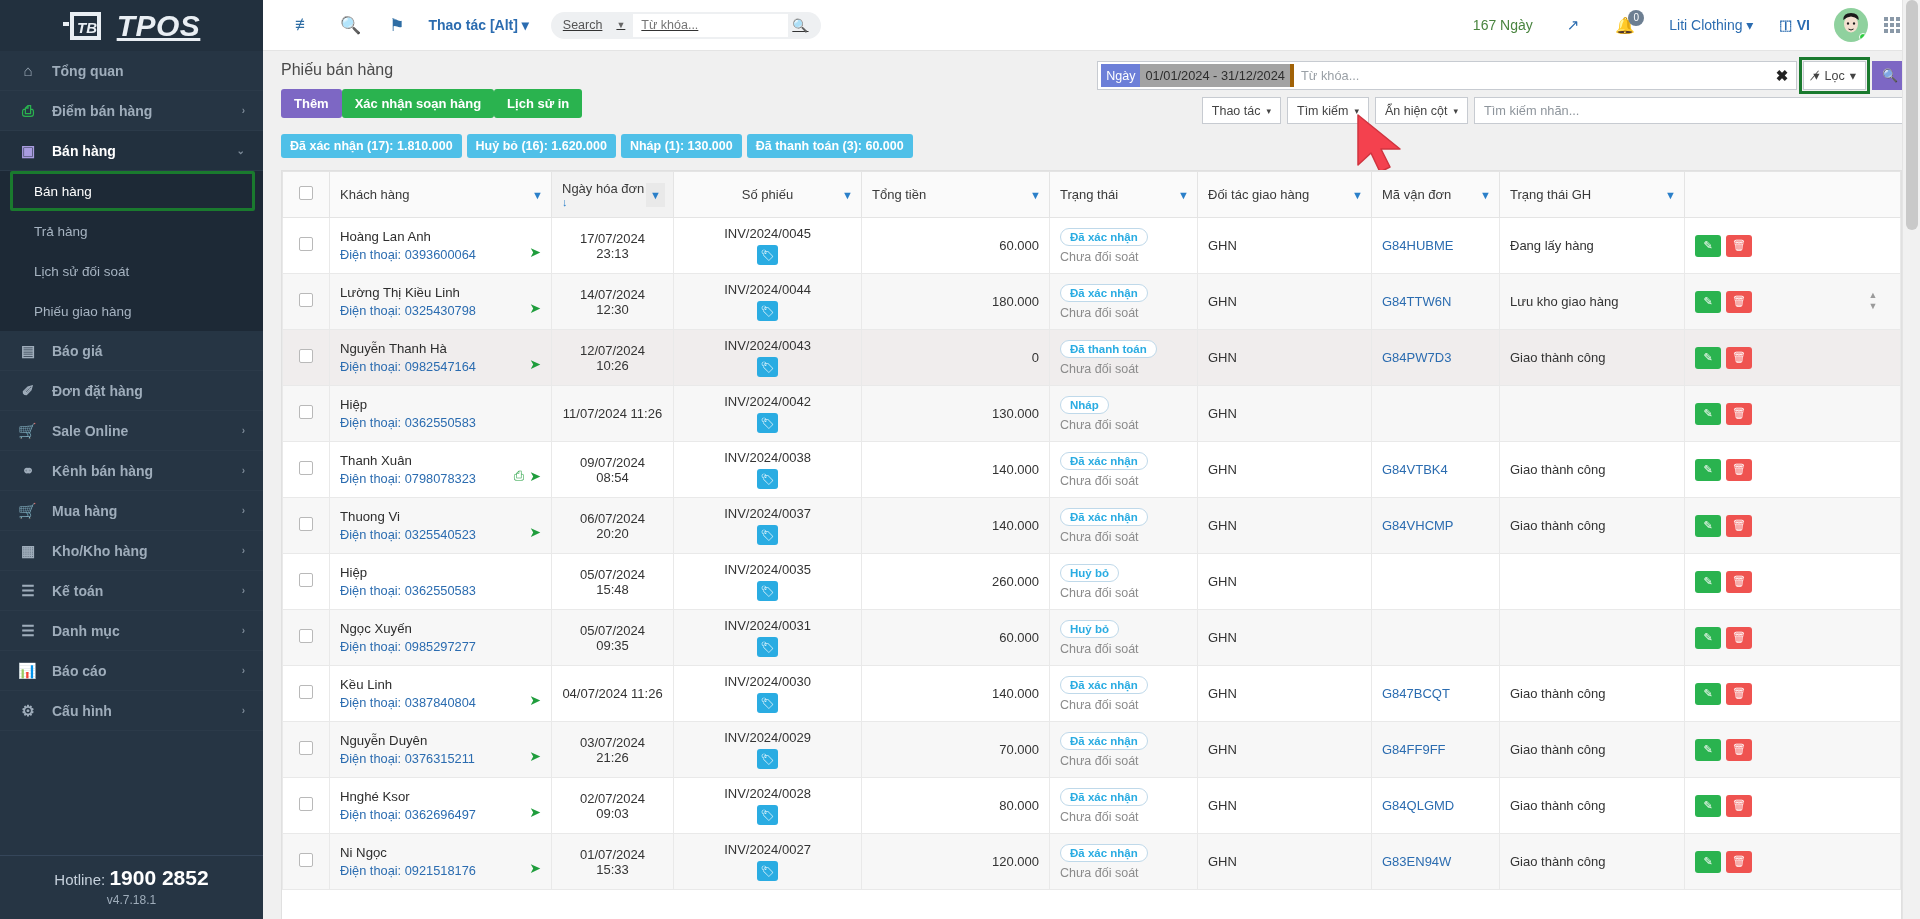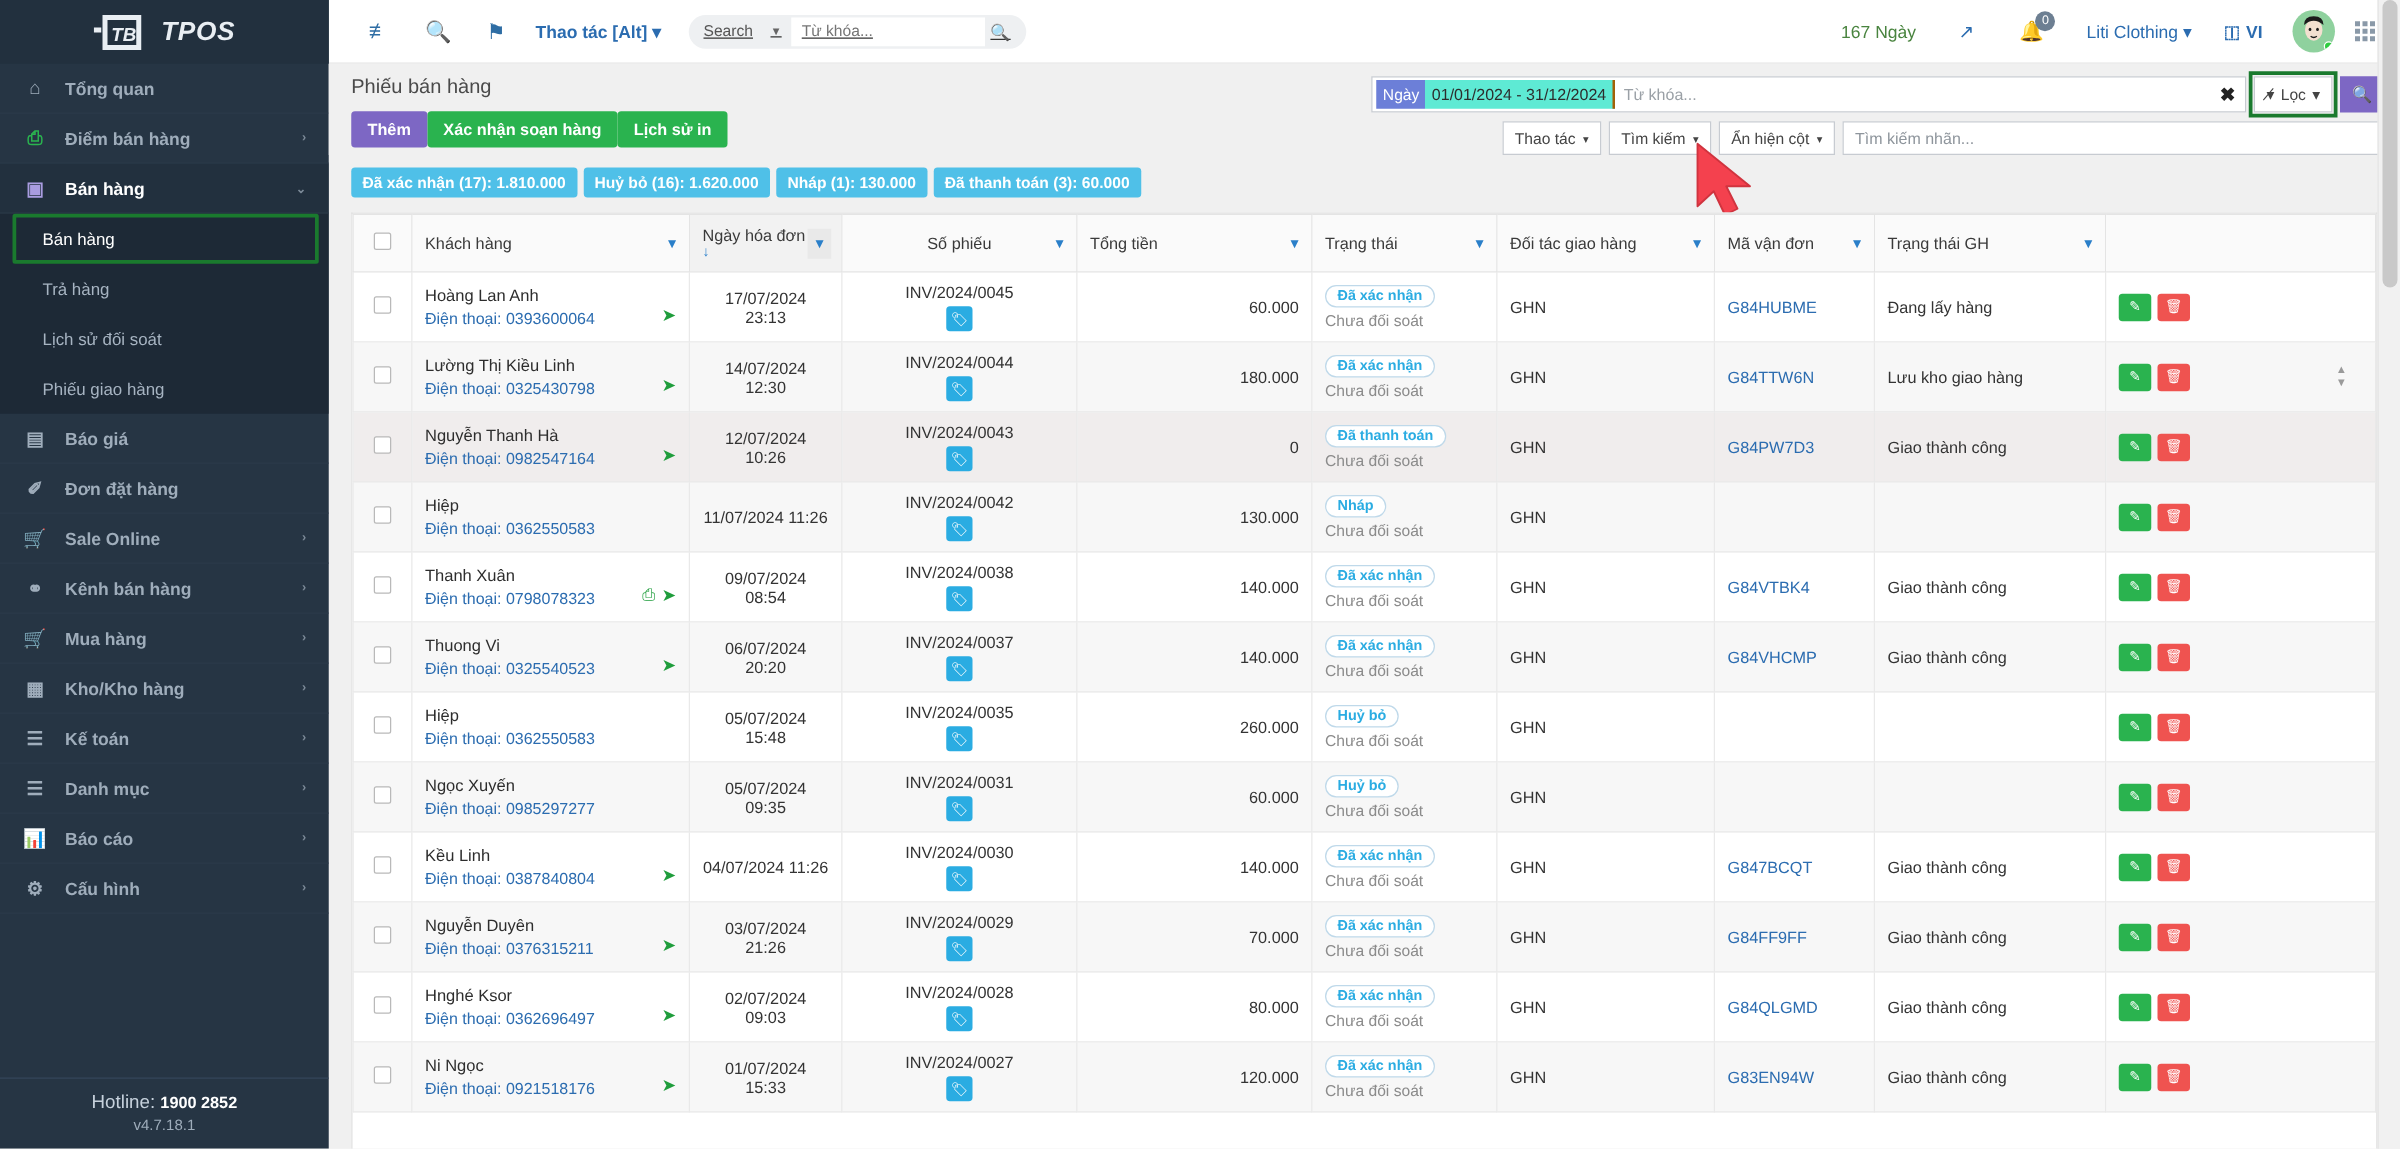--- a/index.html
+++ b/index.html
@@ -18,22 +18,23 @@
     display:flex; flex-direction:column; position:relative;justify-content:flex-end;
   }
   .brand {
     height:51px; display:flex; align-items:center; justify-content:center;
     gap:8px; background:#22303e;
   }
   .brand-logo {
     width:46px; height:30px; position:relative; display:inline-block;
   }
   .brand-text {
-    font-size:21px; font-weight:bold; color:#e9eef3; font-style:italic;
+    font-size:30px; font-weight:bold; color:#e9eef3; font-style:italic;
     letter-spacing:.5px;
+    text-decoration:underline;
   }
   .nav { flex:1 1 auto; overflow:hidden; padding-top:0; }
   .nav-item {
     display:flex; align-items:center; height:40px; padding:0 18px;
     gap:14px; font-size:14px; font-weight:bold; color:#9fadbb; cursor:pointer;
     border-bottom:1px solid #2b3a49;
   }
   .nav-item .ico { width:20px; text-align:center; font-size:15px; display:inline-block; }
   .nav-item.active { color:#ffffff; background:#22303e; }
   .nav-item .chev { margin-left:auto; font-size:10px; color:#7d8b99; }
@@ -45,21 +46,21 @@
   .nav-sub .sub-item.sel {
     color:#fff;
     outline:3px solid #1a7a2e; outline-offset:-3px;
     margin:0 8px 0 10px; padding-left:24px; border-radius:2px;
   }
   .sidebar-footer {
     border-top:1px solid #35465a; padding:10px 0 12px; text-align:center;
     color:#c6d1dc;
   }
   .sidebar-footer .hot { font-size:15px; }
-  .sidebar-footer .hot b { color:#fff; font-size:13px; }
+  .sidebar-footer .hot b { color:#fff; font-size:21px; }
   .sidebar-footer .ver { font-size:12px; color:#9fadbb; margin-top:3px; }
 
   
   .main { flex:1 1 auto; display:flex; flex-direction:column; background:#f0f0f0; min-width:0;}
 
   .topbar {
     height:51px; background:#fff; display:flex; align-items:center;
     padding:0 14px 0 18px; gap:0; border-bottom:1px solid #e4e4e4;
   }
   .tb-ico { color:#2e6da4; font-size:17px; padding:0 14px; cursor:pointer; }
@@ -123,21 +124,21 @@
   .head-right { margin-left:auto; display:flex; flex-direction:column; align-items:flex-end; gap:7px; padding-top:2px; position:relative;}
   .srch-line { display:flex; align-items:center; gap:6px; }
   .daterange-box {
     display:flex; align-items:center; background:#fff; border:1px solid #c7cbd1;
     height:29px; width:700px; position:relative;
   }
   .dr-label {
     background:#6c7fd8; color:#fff; font-size:12.5px; padding:0 5px; height:23px;
     display:flex; align-items:center; margin-left:3px;
   }
-  .dr-value { color:#2d2d2d; font-size:12.8px; background:#5eead4; padding:0 5px; height:23px; display:flex; align-items:center; border-right:2px solid #a16207;}
+  .dr-value { color:#2d2d2d; font-size:12.8px; background:#a3a3a3; padding:0 5px; height:23px; display:flex; align-items:center; border-right:4px solid #a16207;}
   .dr-kw { color:#9aa0a6; font-size:12.8px; padding-left:7px; }
   .x-clear { color:#222; font-size:15px; font-weight:bold; padding:0 8px; cursor:pointer; }
   .filter-btn {
     display:flex; align-items:center; gap:5px; background:#fff; border:1px solid #c7cbd1;
     height:29px; padding:0 9px; font-size:12.5px; color:#444; cursor:pointer;
     outline:3px solid #1a7a2e; outline-offset:1px;
   }
   .search-btn {
     background:#7d67c4; border:none; width:36px; height:29px; color:#fff; font-size:13px;
     cursor:pointer;

